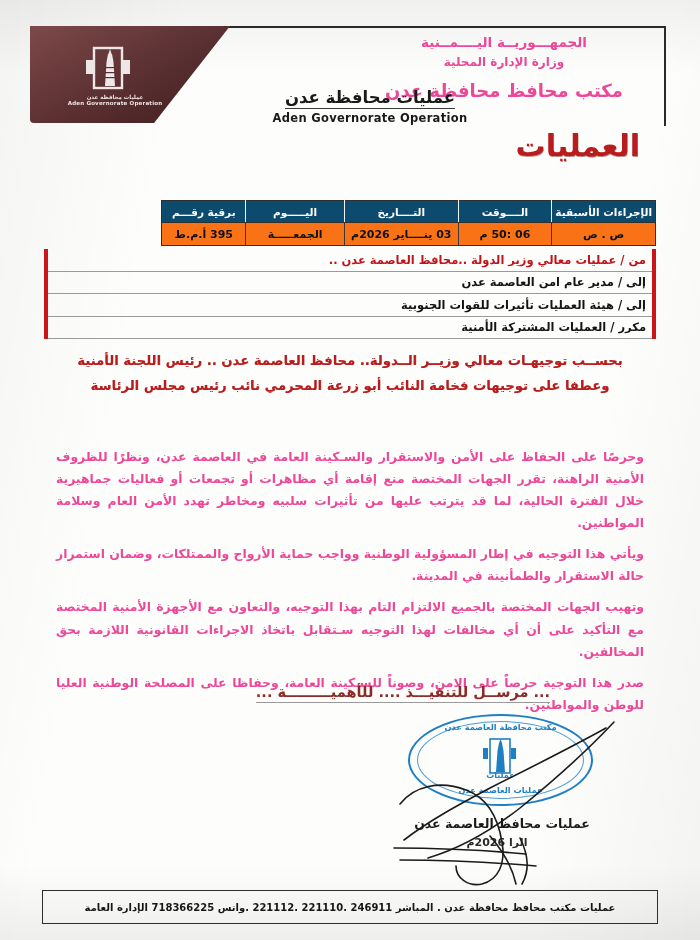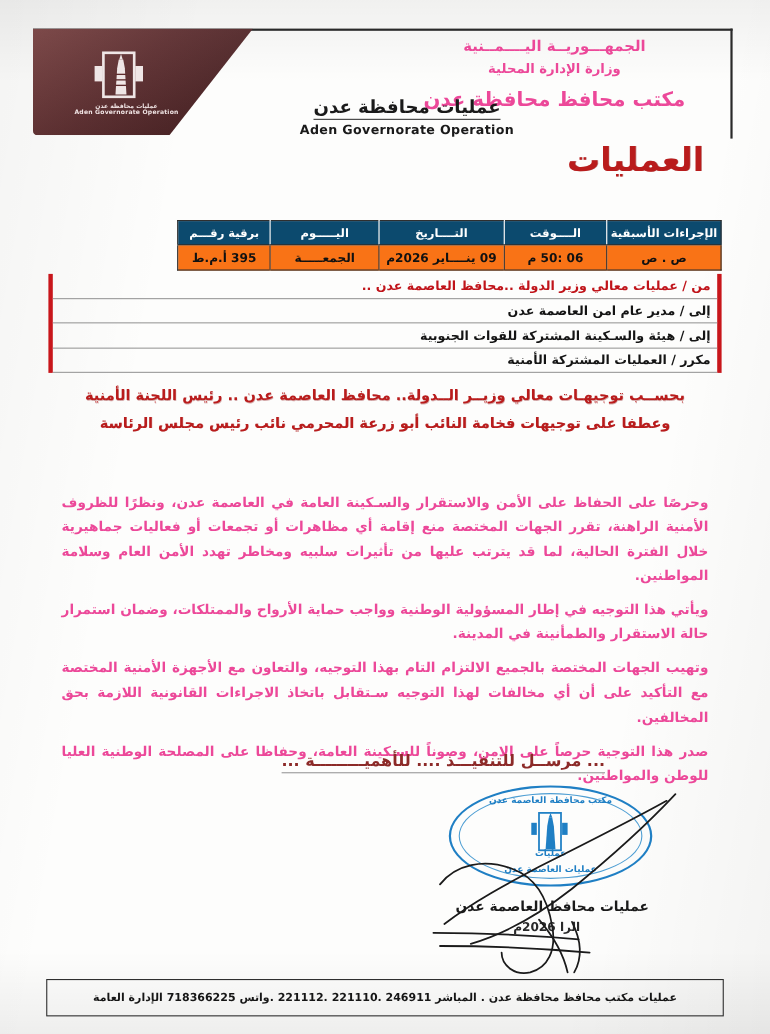--- a/index.html
+++ b/index.html
@@ -415,36 +415,36 @@
           <th style="width:19%">الــــوقت</th>
           <th style="width:23%">التــــاريخ</th>
           <th style="width:20%">اليـــــوم</th>
           <th style="width:17%">برقية رقـــم</th>
         </tr>
       </thead>
       <tbody>
         <tr>
           <td>ص . ص</td>
           <td>06 :50 م</td>
-          <td>09 ينــــاير 2026م</td>
+          <td>03 ينــــاير 2026م</td>
           <td>الجمعـــــة</td>
           <td>395 أ.م.ط</td>
         </tr>
       </tbody>
     </table>
 
     <div class="recipients">
       <div class="rec-row from">
         <span class="txt">من / عمليات معالي وزير الدولة ..محافظ العاصمة عدن ..</span>
       </div>
       <div class="rec-row">
         <span class="txt">إلى / مدير عام امن العاصمة عدن</span>
       </div>
       <div class="rec-row">
-        <span class="txt">إلى / هيئة والسـكينة المشتركة للقوات الجنوبية</span>
+        <span class="txt">إلى / هيئة العمليات تأثيرات للقوات الجنوبية</span>
       </div>
       <div class="rec-row">
         <span class="txt">مكرر / العمليات المشتركة الأمنية</span>
       </div>
     </div>
 
     <div class="directive">
       <div class="dline">بحســب توجيهـات معالي وزيــر الــدولة.. محافظ العاصمة عدن .. رئيس اللجنة الأمنية</div>
       <div class="dline">وعطفا على توجيهات فخامة النائب أبو زرعة المحرمي نائب رئيس مجلس الرئاسة</div>
     </div>

